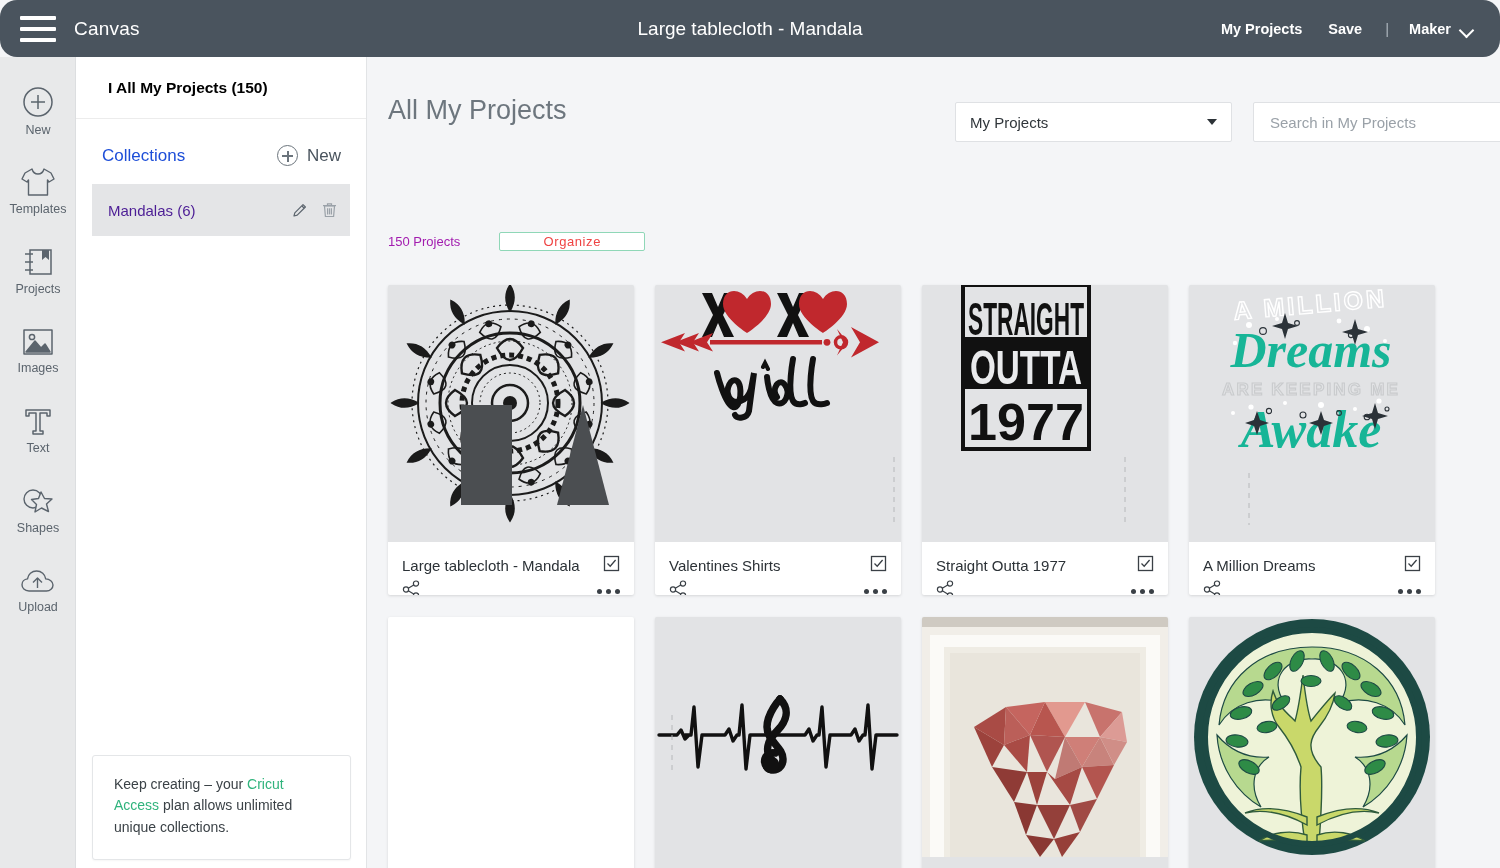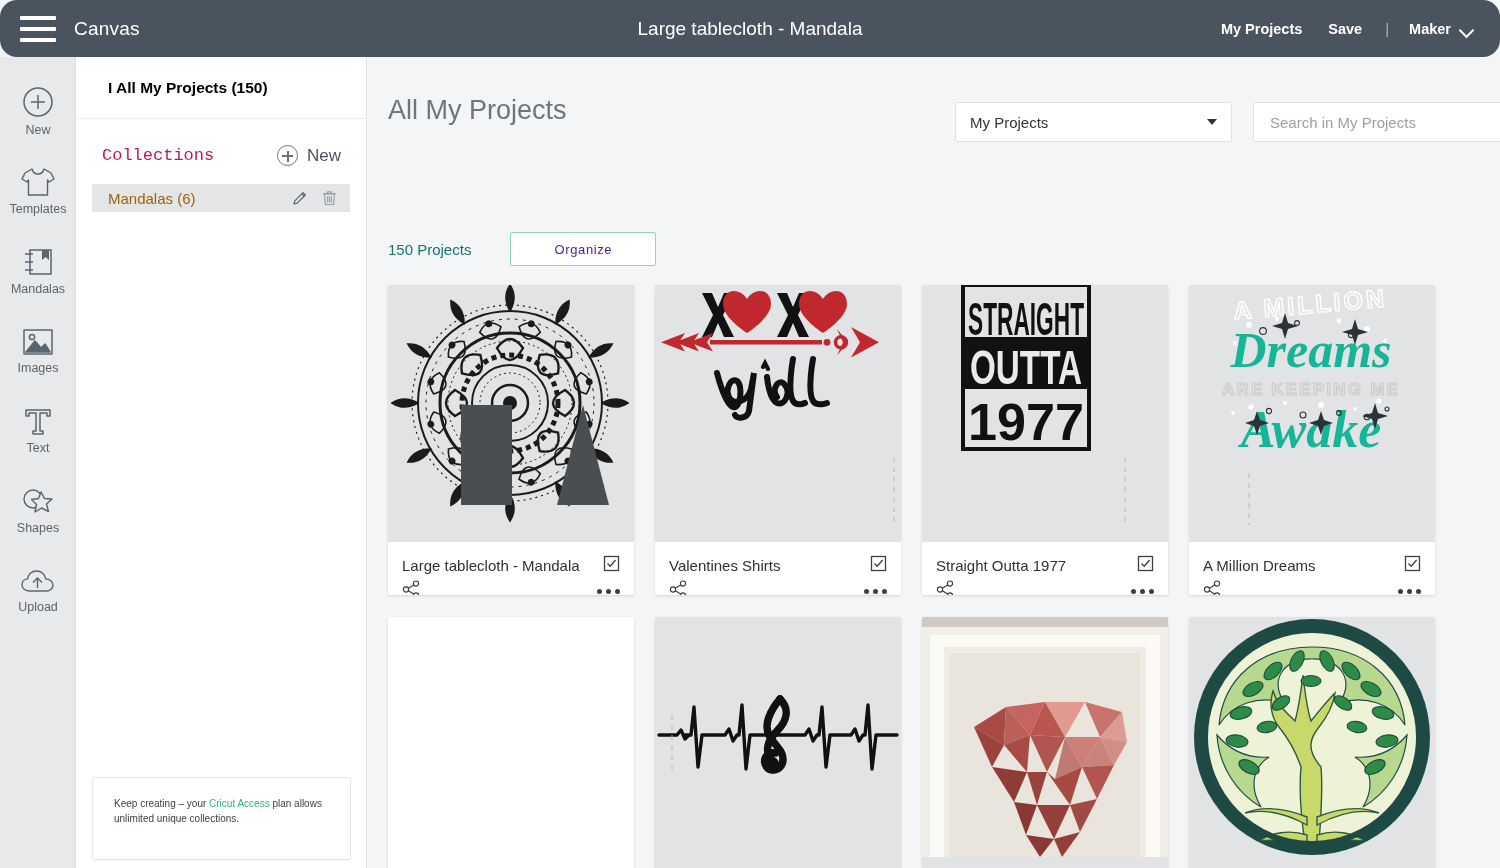--- a/index.html
+++ b/index.html
@@ -82,78 +82,78 @@
     height: 62px; display: flex; align-items: center;
     padding-left: 32px;
     border-bottom: 1px solid #ececec;
     font-size: 15.5px; color: #000000;
   }
   .panel-head b { font-weight: bold; }
   .collections-row {
     display: flex; align-items: center; justify-content: space-between;
     padding: 26px 25px 0px 26px;
   }
-  .collections-title { font-size: 17px; color: #be185d; font-family: Liberation Mono, monospace; }
+  .collections-title { font-size: 17px; color: #1d4ed8; }
   .new-collection { display: flex; align-items: center; gap: 9px; cursor: pointer; }
   .plus-circle-sm {
     width: 21px; height: 21px; border-radius: 50%;
     border: 1.4px solid #6b747c; position: relative;
   }
   .plus-circle-sm::before, .plus-circle-sm::after {
     content: ""; position: absolute; background: #6b747c;
   }
   .plus-circle-sm::before { left: 4.5px; top: 9.2px; width: 11px; height: 1.5px; }
   .plus-circle-sm::after { top: 4.5px; left: 9.2px; height: 11px; width: 1.5px; }
   .new-collection-label { font-size: 17px; color: #4a545e; }
 
   .collection-item {
     margin: 18px 16px 0 16px;
-    height: 28px;
+    height: 52px;
     background: #e4e5e7;
     display: flex; align-items: center;
     padding: 0 13px 0 16px;
-    font-size: 15px; color: #a16207;
+    font-size: 15px; color: #4c1d95;
     cursor: pointer;
   }
   .collection-item .ci-actions { margin-left: auto; display: flex; align-items: center; gap: 14px; }
   .collection-item .ci-actions svg { cursor: pointer; display: block; }
 
   .promo-card {
     position: absolute; left: 16px; bottom: 8px;
     width: 259px;
     background: #ffffff;
     border: 1px solid #e4e6e8;
     border-radius: 3px;
-    padding: 18px 21px 32px 21px;
-    font-size: 10px; line-height: 1.56; color: #3b4247;
+    padding: 18px 21px 20px 21px;
+    font-size: 14px; line-height: 1.56; color: #3b4247;
     box-shadow: 0 1px 2px rgba(0,0,0,.04);
   }
   .promo-card a { color: #2fb37c; text-decoration: none; cursor: pointer; }
 
   
   .main {
     position: absolute; top: 57px; left: 367px;
     width: 1133px; height: 811px;
     background: #f4f5f7;
     overflow: hidden;
   }
   .main-title {
     position: absolute; left: 21px; top: 38px;
     font-size: 27px; color: #6d767e; font-weight: 400;
   }
   .count-row {
     position: absolute; left: 21px; top: 175px;
     display: flex; align-items: center; gap: 39px;
   }
-  .proj-count { font-size: 15px; color: #0f766e; }
+  .proj-count { font-size: 13px; color: #a21caf; }
   .organize-btn {
-    width: 146px; height: 34px;
+    width: 146px; height: 19px;
     border: 1px solid #8fd7b7;
     background: #ffffff;
-    color: #4c1d95;
+    color: #ef4444;
     font-size: 13px;
     letter-spacing: .6px;
     display: flex; align-items: center; justify-content: center;
     cursor: pointer; border-radius: 2px;
   }
   .filter-select {
     position: absolute; left: 588px; top: 45px;
     width: 277px; height: 40px;
     background: #ffffff; border: 1px solid #dfe1e4; border-radius: 2px;
     display: flex; align-items: center; padding: 0 14px;
@@ -269,21 +269,21 @@
   <div class="rail-item">
     <span>
       <svg width="32" height="32" viewBox="0 0 32 32" fill="none" stroke="#5b646d" stroke-width="1.5">
         <rect x="8" y="4" width="21" height="24"></rect>
         <line x1="3" y1="8" x2="11" y2="8"></line>
           <line x1="3" y1="16" x2="11" y2="16"></line>
           <line x1="3" y1="24" x2="11" y2="24"></line>
         <path d="M20 4 L20 14 L23.5 11 L27 14 L27 4" fill="#5b646d" stroke="none"></path>
       </svg>
     </span>
-    <span class="rail-label">Mandalas</span>
+    <span class="rail-label">Projects</span>
   </div>
 
   <div class="rail-item">
     <span>
       <svg width="34" height="30" viewBox="0 0 34 30" fill="none" stroke="#5b646d" stroke-width="1.5" stroke-linejoin="round">
         <rect x="3" y="3" width="28" height="24"></rect>
         <circle cx="11" cy="10" r="2.6"></circle>
         <path d="M5 25 L14 14 L20 21 L24 17 L29 25 Z" fill="#5b646d" stroke="#5b646d"></path>
       </svg>
     </span>

